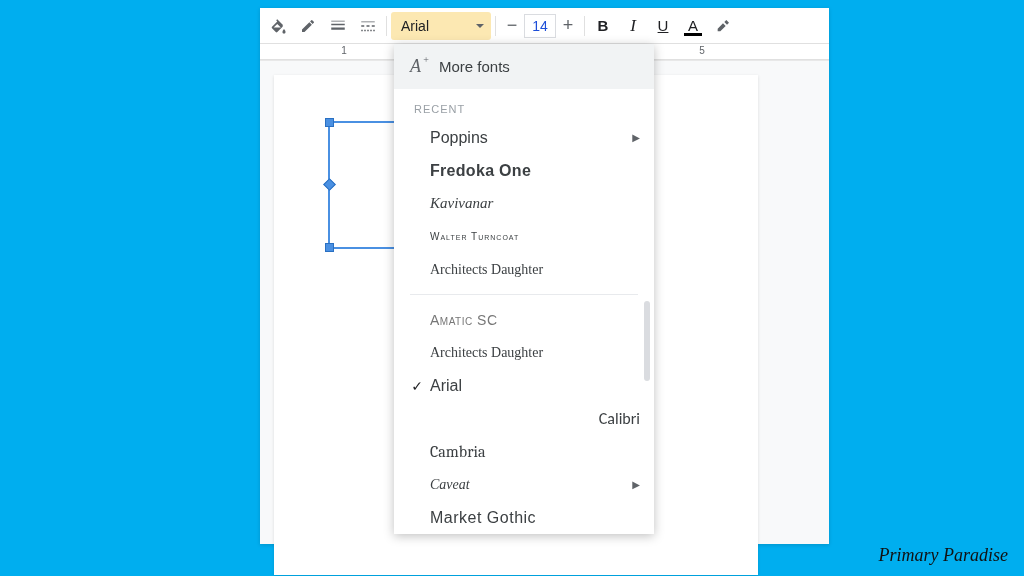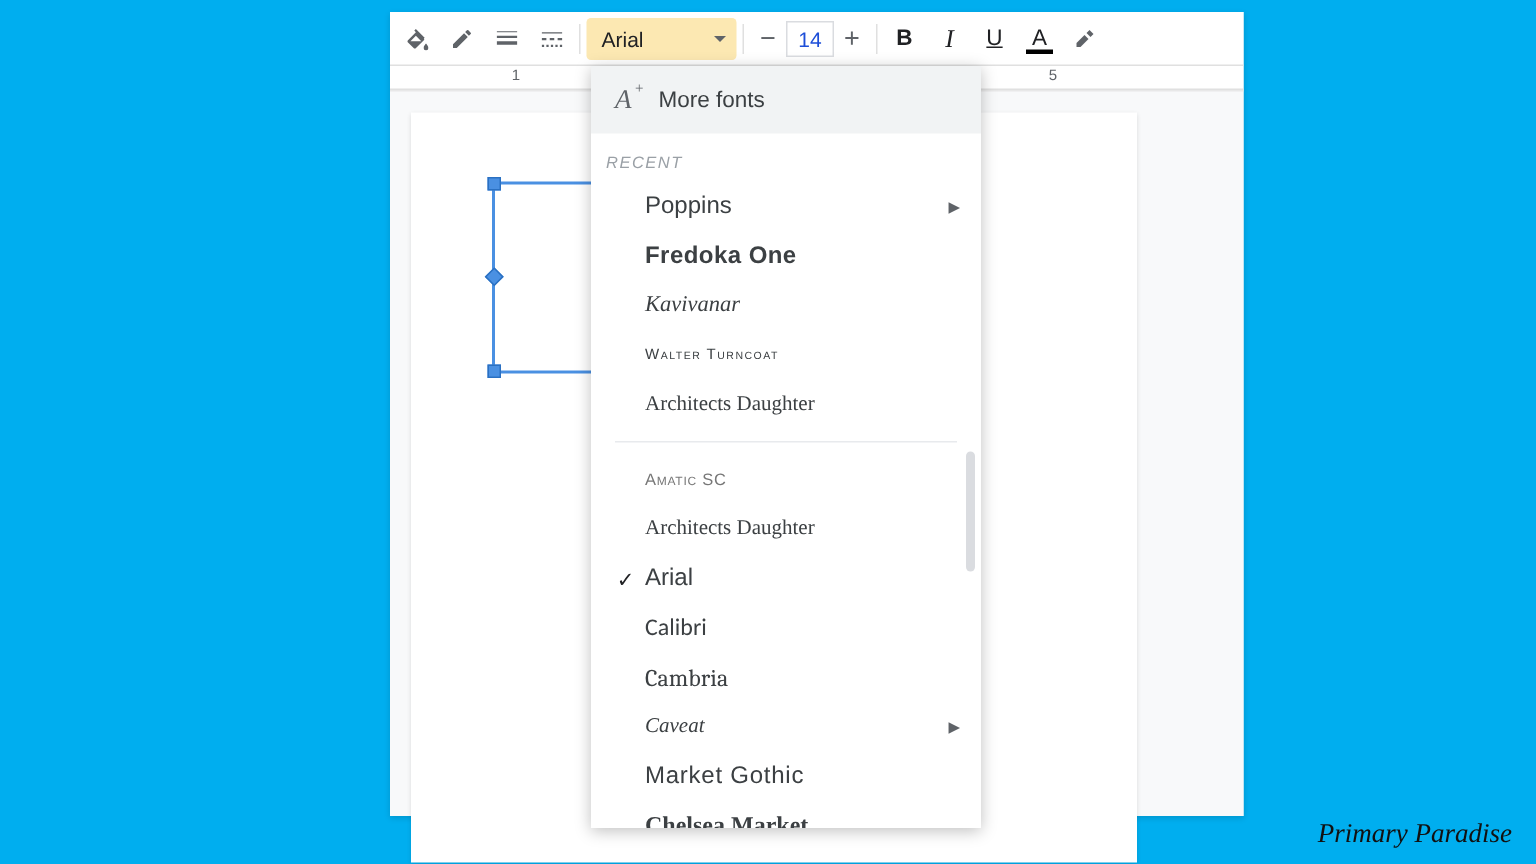--- a/index.html
+++ b/index.html
@@ -202,22 +202,21 @@
     position: absolute;
     right: 4px; width: 6px;
     top: 212px; height: 80px;
     background: #dadce0;
     border-radius: 3px;
   }
   .section-label {
     font-size: 11px;
     letter-spacing: 1px;
     color: #9aa0a6;
-    padding: 14px 10px 6px;
-    font-style: italic;
+    padding: 14px 20px 6px;
   }
   .font-item {
     display: flex;
     align-items: center;
     height: 33px;
     padding: 0 14px 0 10px;
     cursor: pointer;
     color: #3c4043;
     font-size: 16px;
     position: relative;
@@ -239,23 +238,23 @@
     background: #e8eaed;
     margin: 8px 16px;
   }
 
   
   .f-poppins { font-family: Arial, sans-serif; font-weight: 500; }
   .f-fredoka { font-family: Arial, sans-serif; font-weight: 900; letter-spacing: 0.3px; }
   .f-kavivanar { font-family: cursive; font-style: italic; font-size: 15px; }
   .f-walter { font-family: "Trebuchet MS", sans-serif; font-variant: small-caps; letter-spacing: 1px; font-size: 10px; }
   .f-architects { font-family: "Segoe Script", cursive; font-size: 14px; }
-  .f-amatic { font-family: Arial, sans-serif; font-variant: small-caps; font-size: 11px; letter-spacing: 0.5px; color: #777; }
+  .f-amatic { font-family: Arial, sans-serif; font-variant: small-caps; font-size: 14px; letter-spacing: 0.5px; color: #777; }
   .f-arial { font-family: Arial, sans-serif; }
-  .f-calibri { font-family: Calibri, Arial, sans-serif; }
+  .f-calibri { font-family: Calibri, Arial, sans-serif; text-align: right; }
   .f-cambria { font-family: Cambria, Georgia, serif; }
   .f-caveat { font-family: cursive; font-style: italic; font-size: 14px; }
   .f-century { font-family: "Century Gothic", Arial, sans-serif; letter-spacing: 0.5px; font-weight: 300; }
   .f-chelsea { font-family: Georgia, serif; font-weight: 700; }
 
   .watermark {
     position: absolute;
     right: 16px;
     bottom: 10px;
     font-family: cursive;
@@ -398,24 +397,20 @@
           </div>
           <div class="font-item">
             <span class="check"></span>
             <span class="fname f-caveat">Caveat</span>
             <span class="sub-arrow">▶</span>
           </div>
           <div class="font-item">
             <span class="check"></span>
             <span class="fname f-century">Market Gothic</span>
           </div>
-          <div class="font-item">
-            <span class="check"></span>
-            <span class="fname f-chelsea">Chelsea Market</span>
-          </div>
         </div>
       <div class="scroll-thumb"></div>
     </div>
   </div>
 
 </div>
 
 <div class="watermark">Primary Paradise</div>
 
 </body></html>

